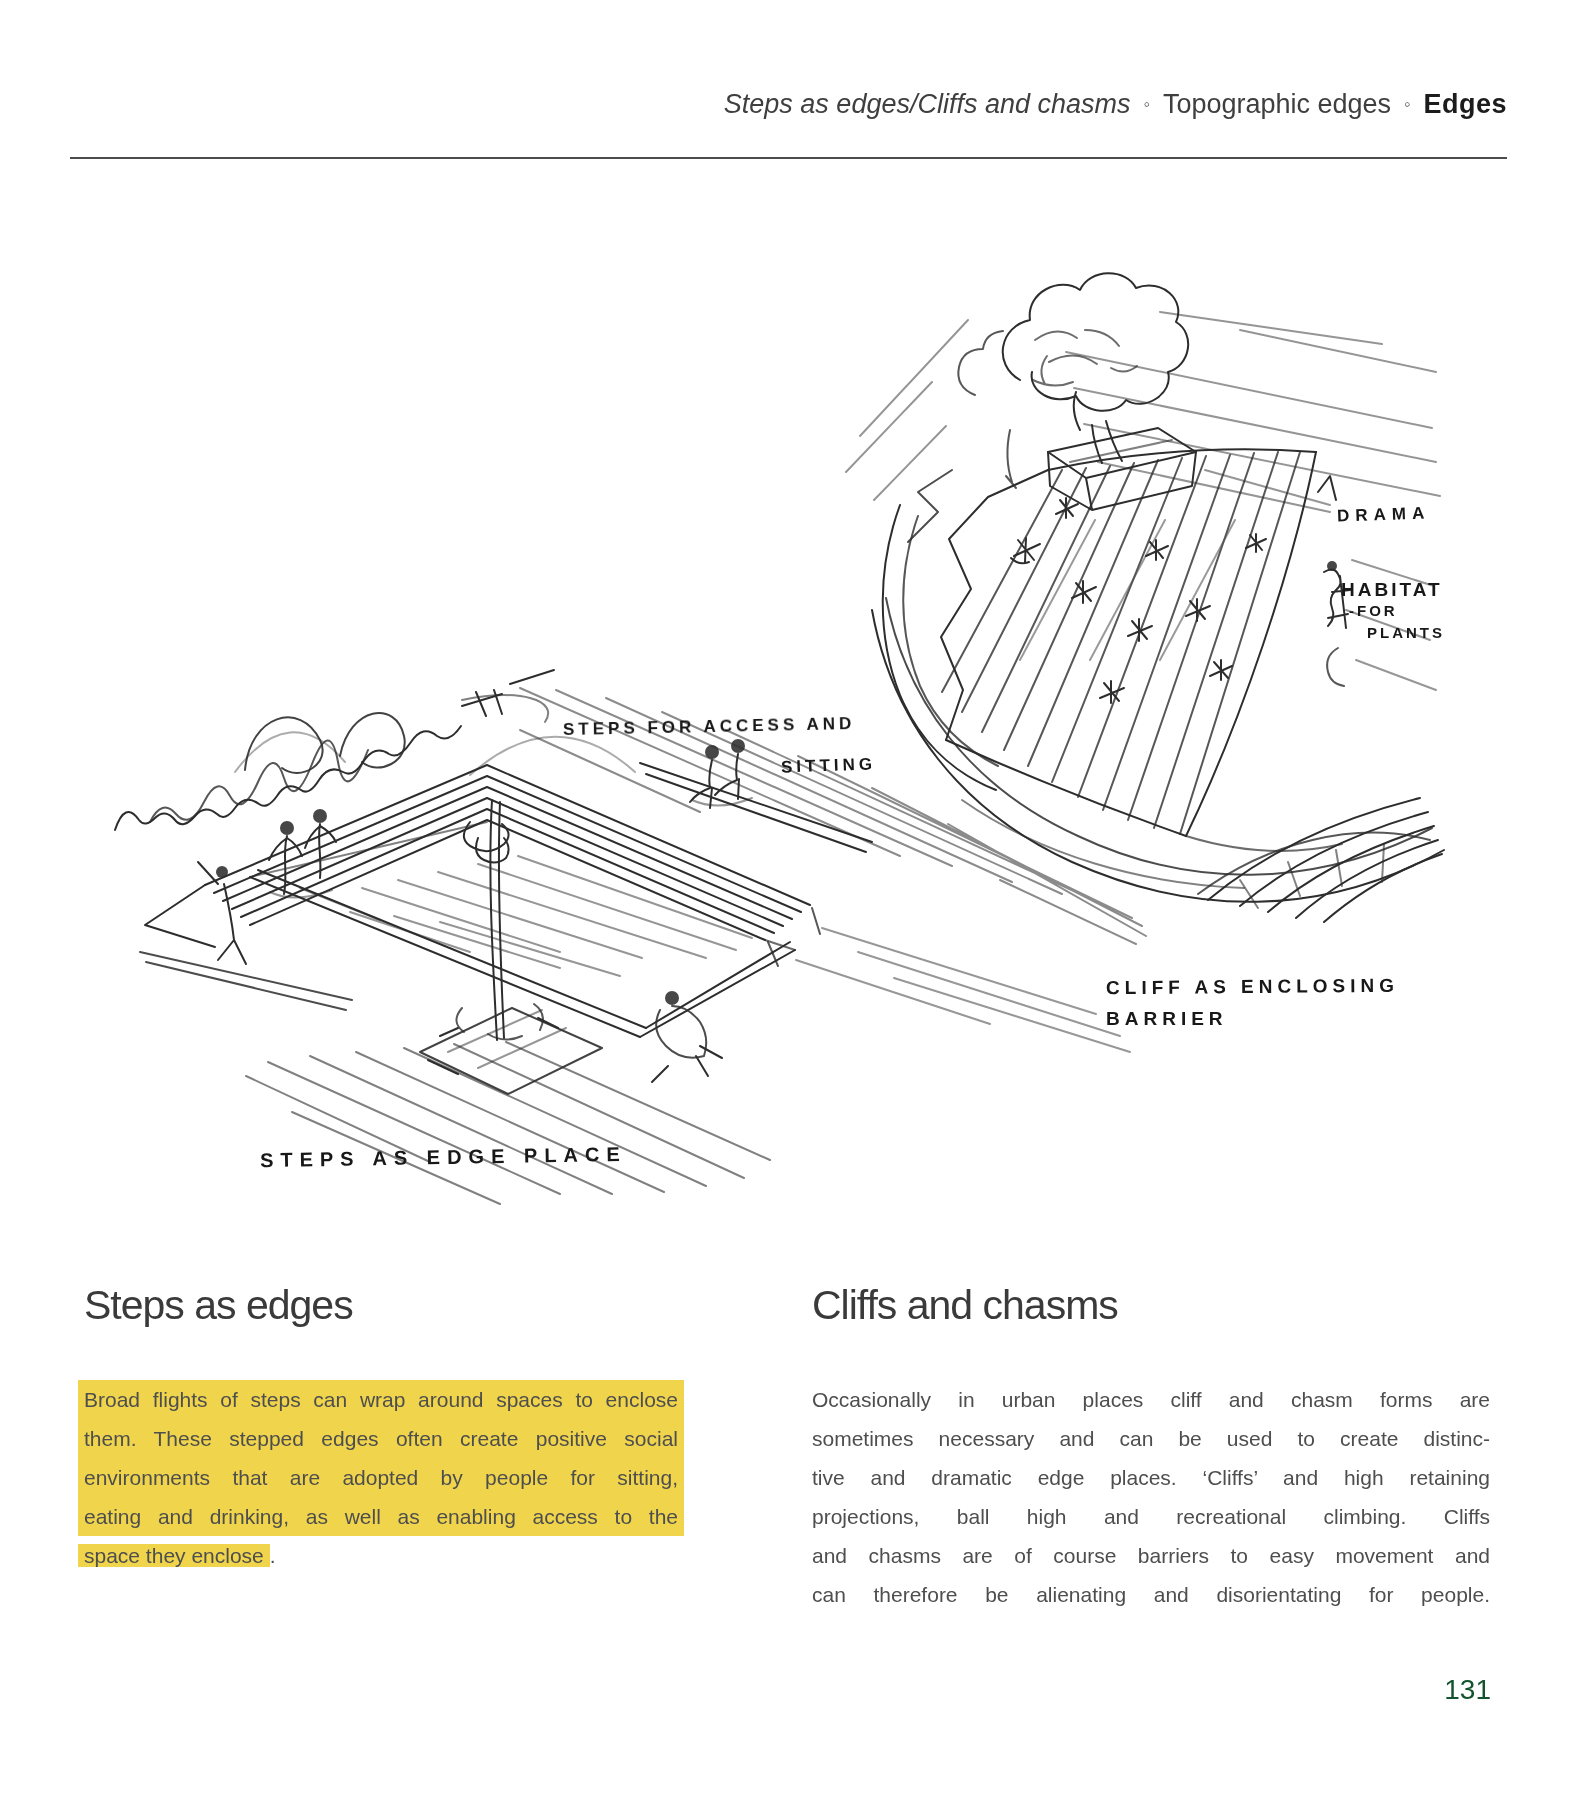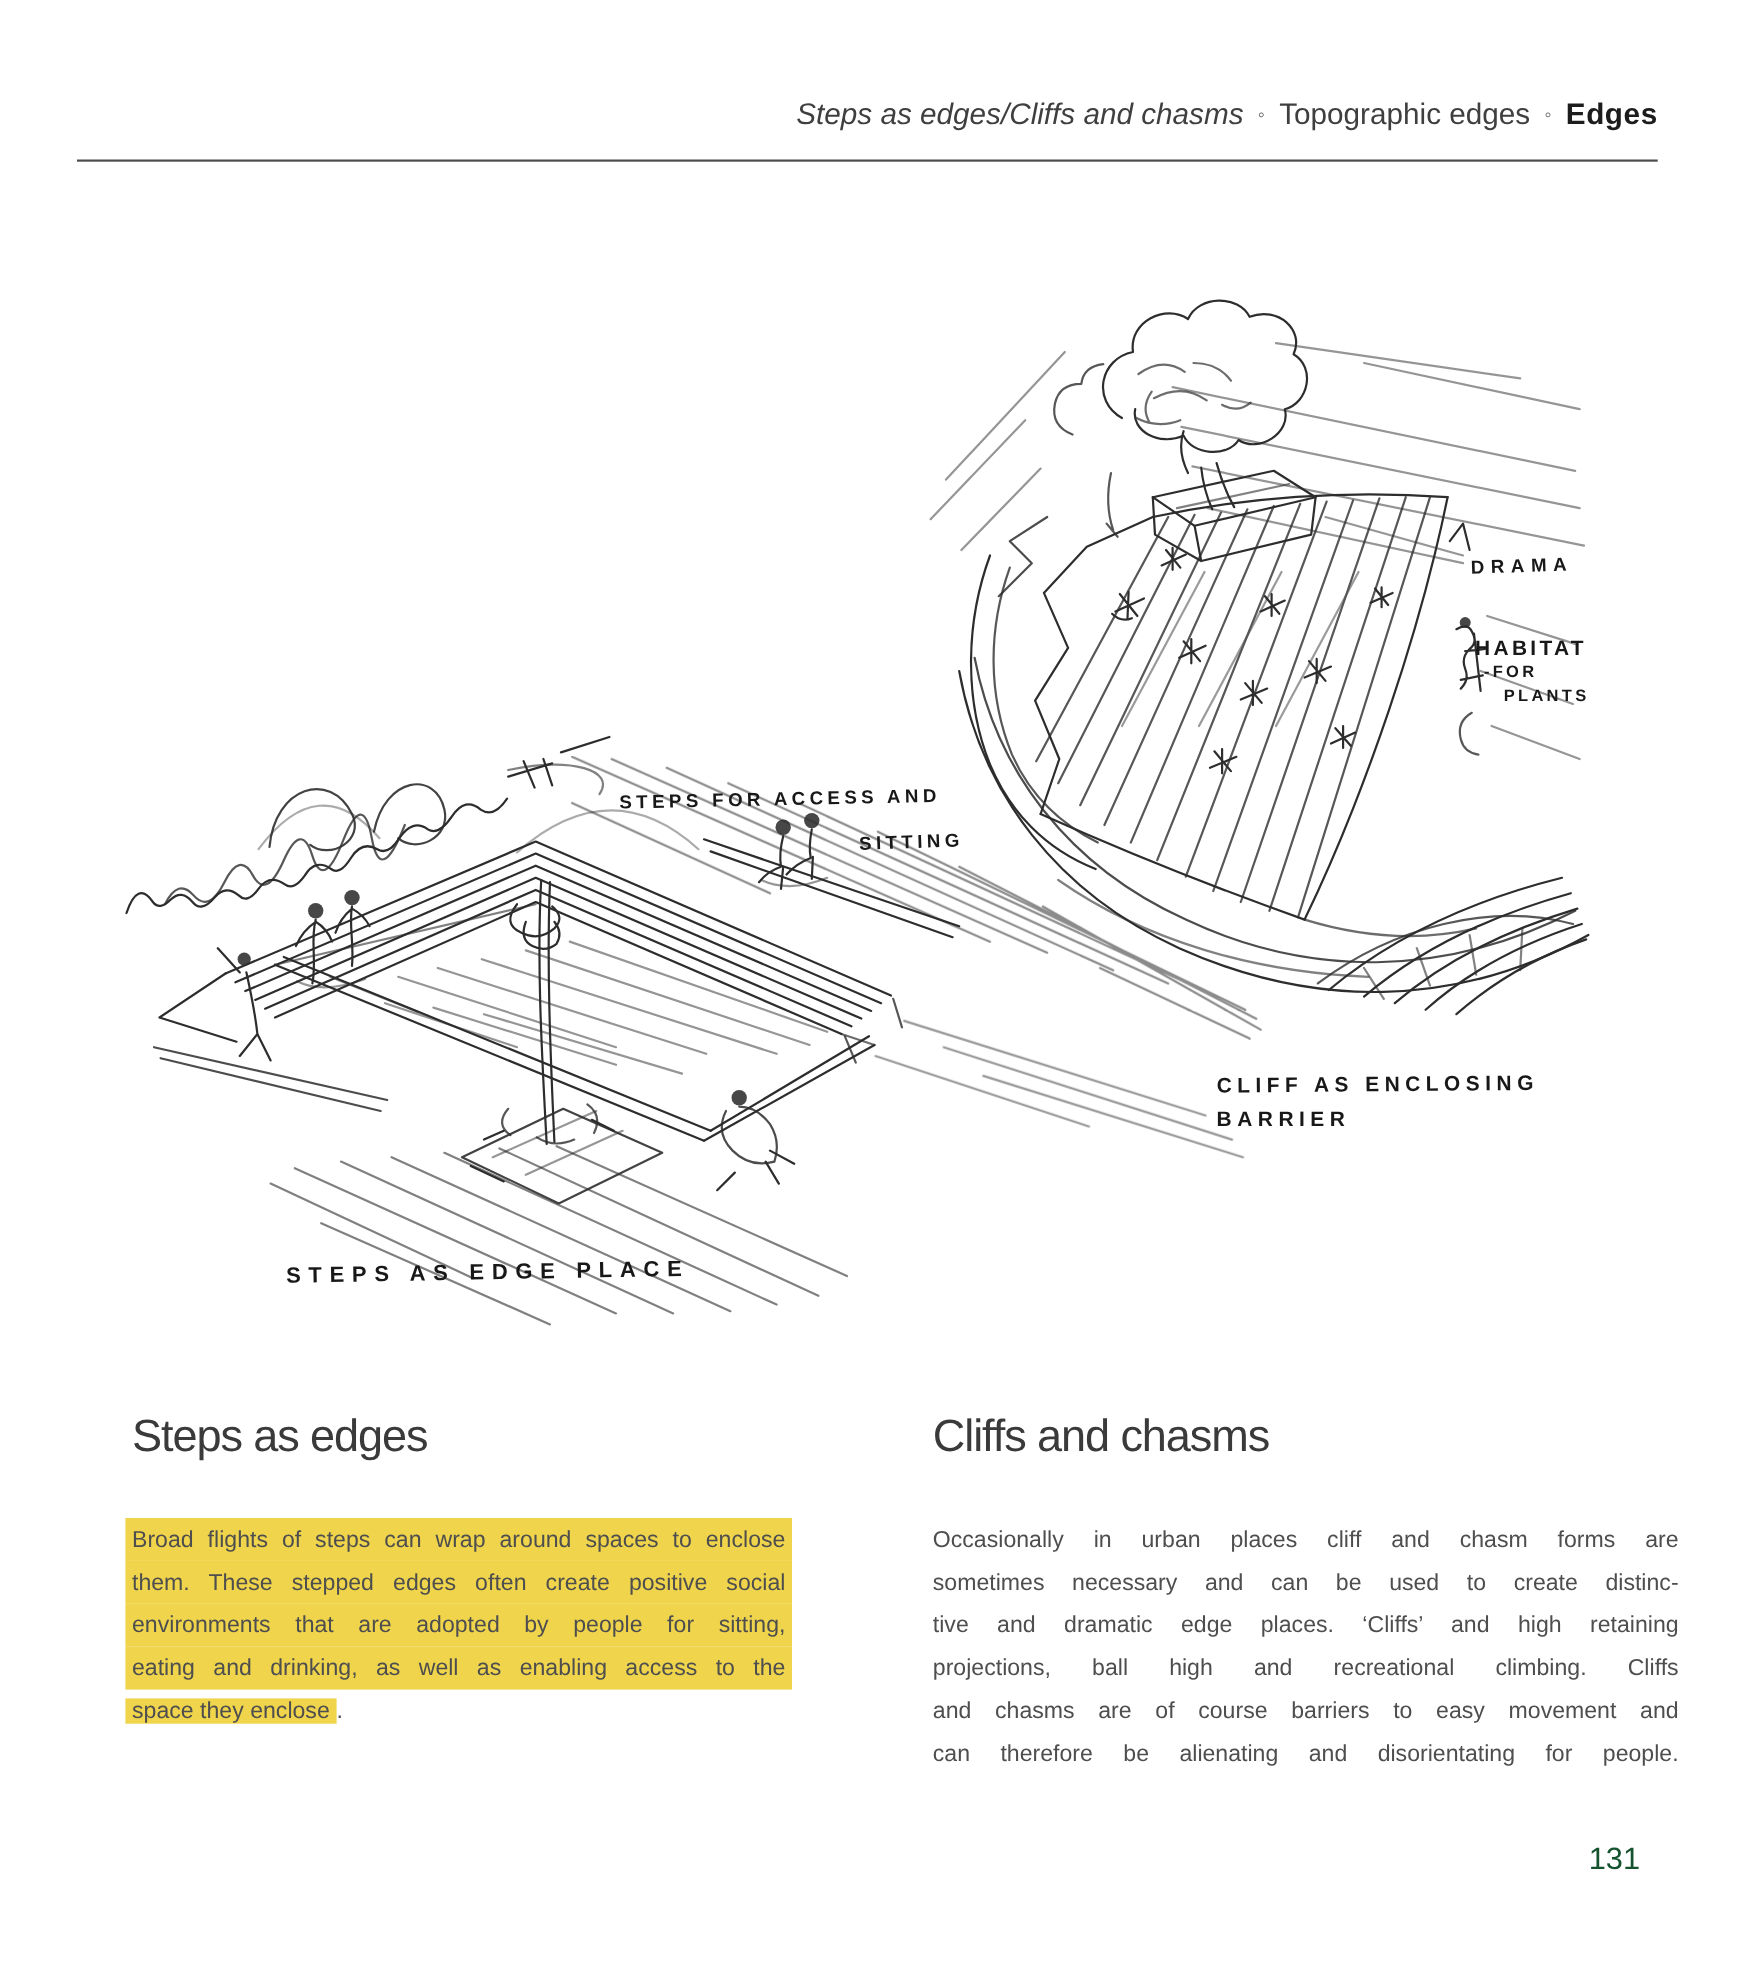--- a/index.html
+++ b/index.html
@@ -4,35 +4,35 @@
 <style>
   html,body{margin:0;padding:0;}
   body{
     width:1579px;height:1797px;position:relative;background:#ffffff;
     font-family:"Liberation Sans",sans-serif;overflow:hidden;
   }
   
   .page-header{
     position:absolute;left:70px;right:72px;top:86px;
     text-align:right;font-size:27px;line-height:36px;color:#3f3f3f;
-    border-bottom:2px solid #4c4c4c;padding-bottom:20px;white-space:nowrap;
+    border-bottom:2px solid #4c4c4c;padding-bottom:32px;white-space:nowrap;
   }
   .crumb-italic{font-style:italic;}
   .crumb-sep{display:inline-block;margin:0 13px;font-size:18px;color:#565656;position:relative;top:-3px;}
   .crumb-bold{font-weight:bold;color:#1c1c1c;letter-spacing:.5px;}
   
   .sketch-canvas{position:absolute;left:0;top:150px;}
   .sketch-canvas path, .sketch-canvas circle{fill:none;stroke:var(--ink);stroke-width:2;stroke-linecap:round;stroke-linejoin:round;}
   .sketch-canvas circle.head{fill:var(--ink);stroke:none;opacity:.88;}
   .hand-label{
     position:absolute;font-weight:600;color:#181818;white-space:nowrap;
     font-family:"Liberation Sans",sans-serif;
   }
   
-  .col{position:absolute;top:1280px;margin-left:36px;}
+  .col{position:absolute;top:1280px;}
   .col-left{left:84px;width:594px;}
   .col-right{left:812px;width:678px;}
   .col h2{
     margin:0;font-size:41px;line-height:50px;font-weight:400;
     color:var(--head);letter-spacing:-1px;
   }
   .para{margin-top:50px;}
   .line{
     font-size:21px;line-height:39px;color:var(--body);
     text-align:justify;text-align-last:justify;

